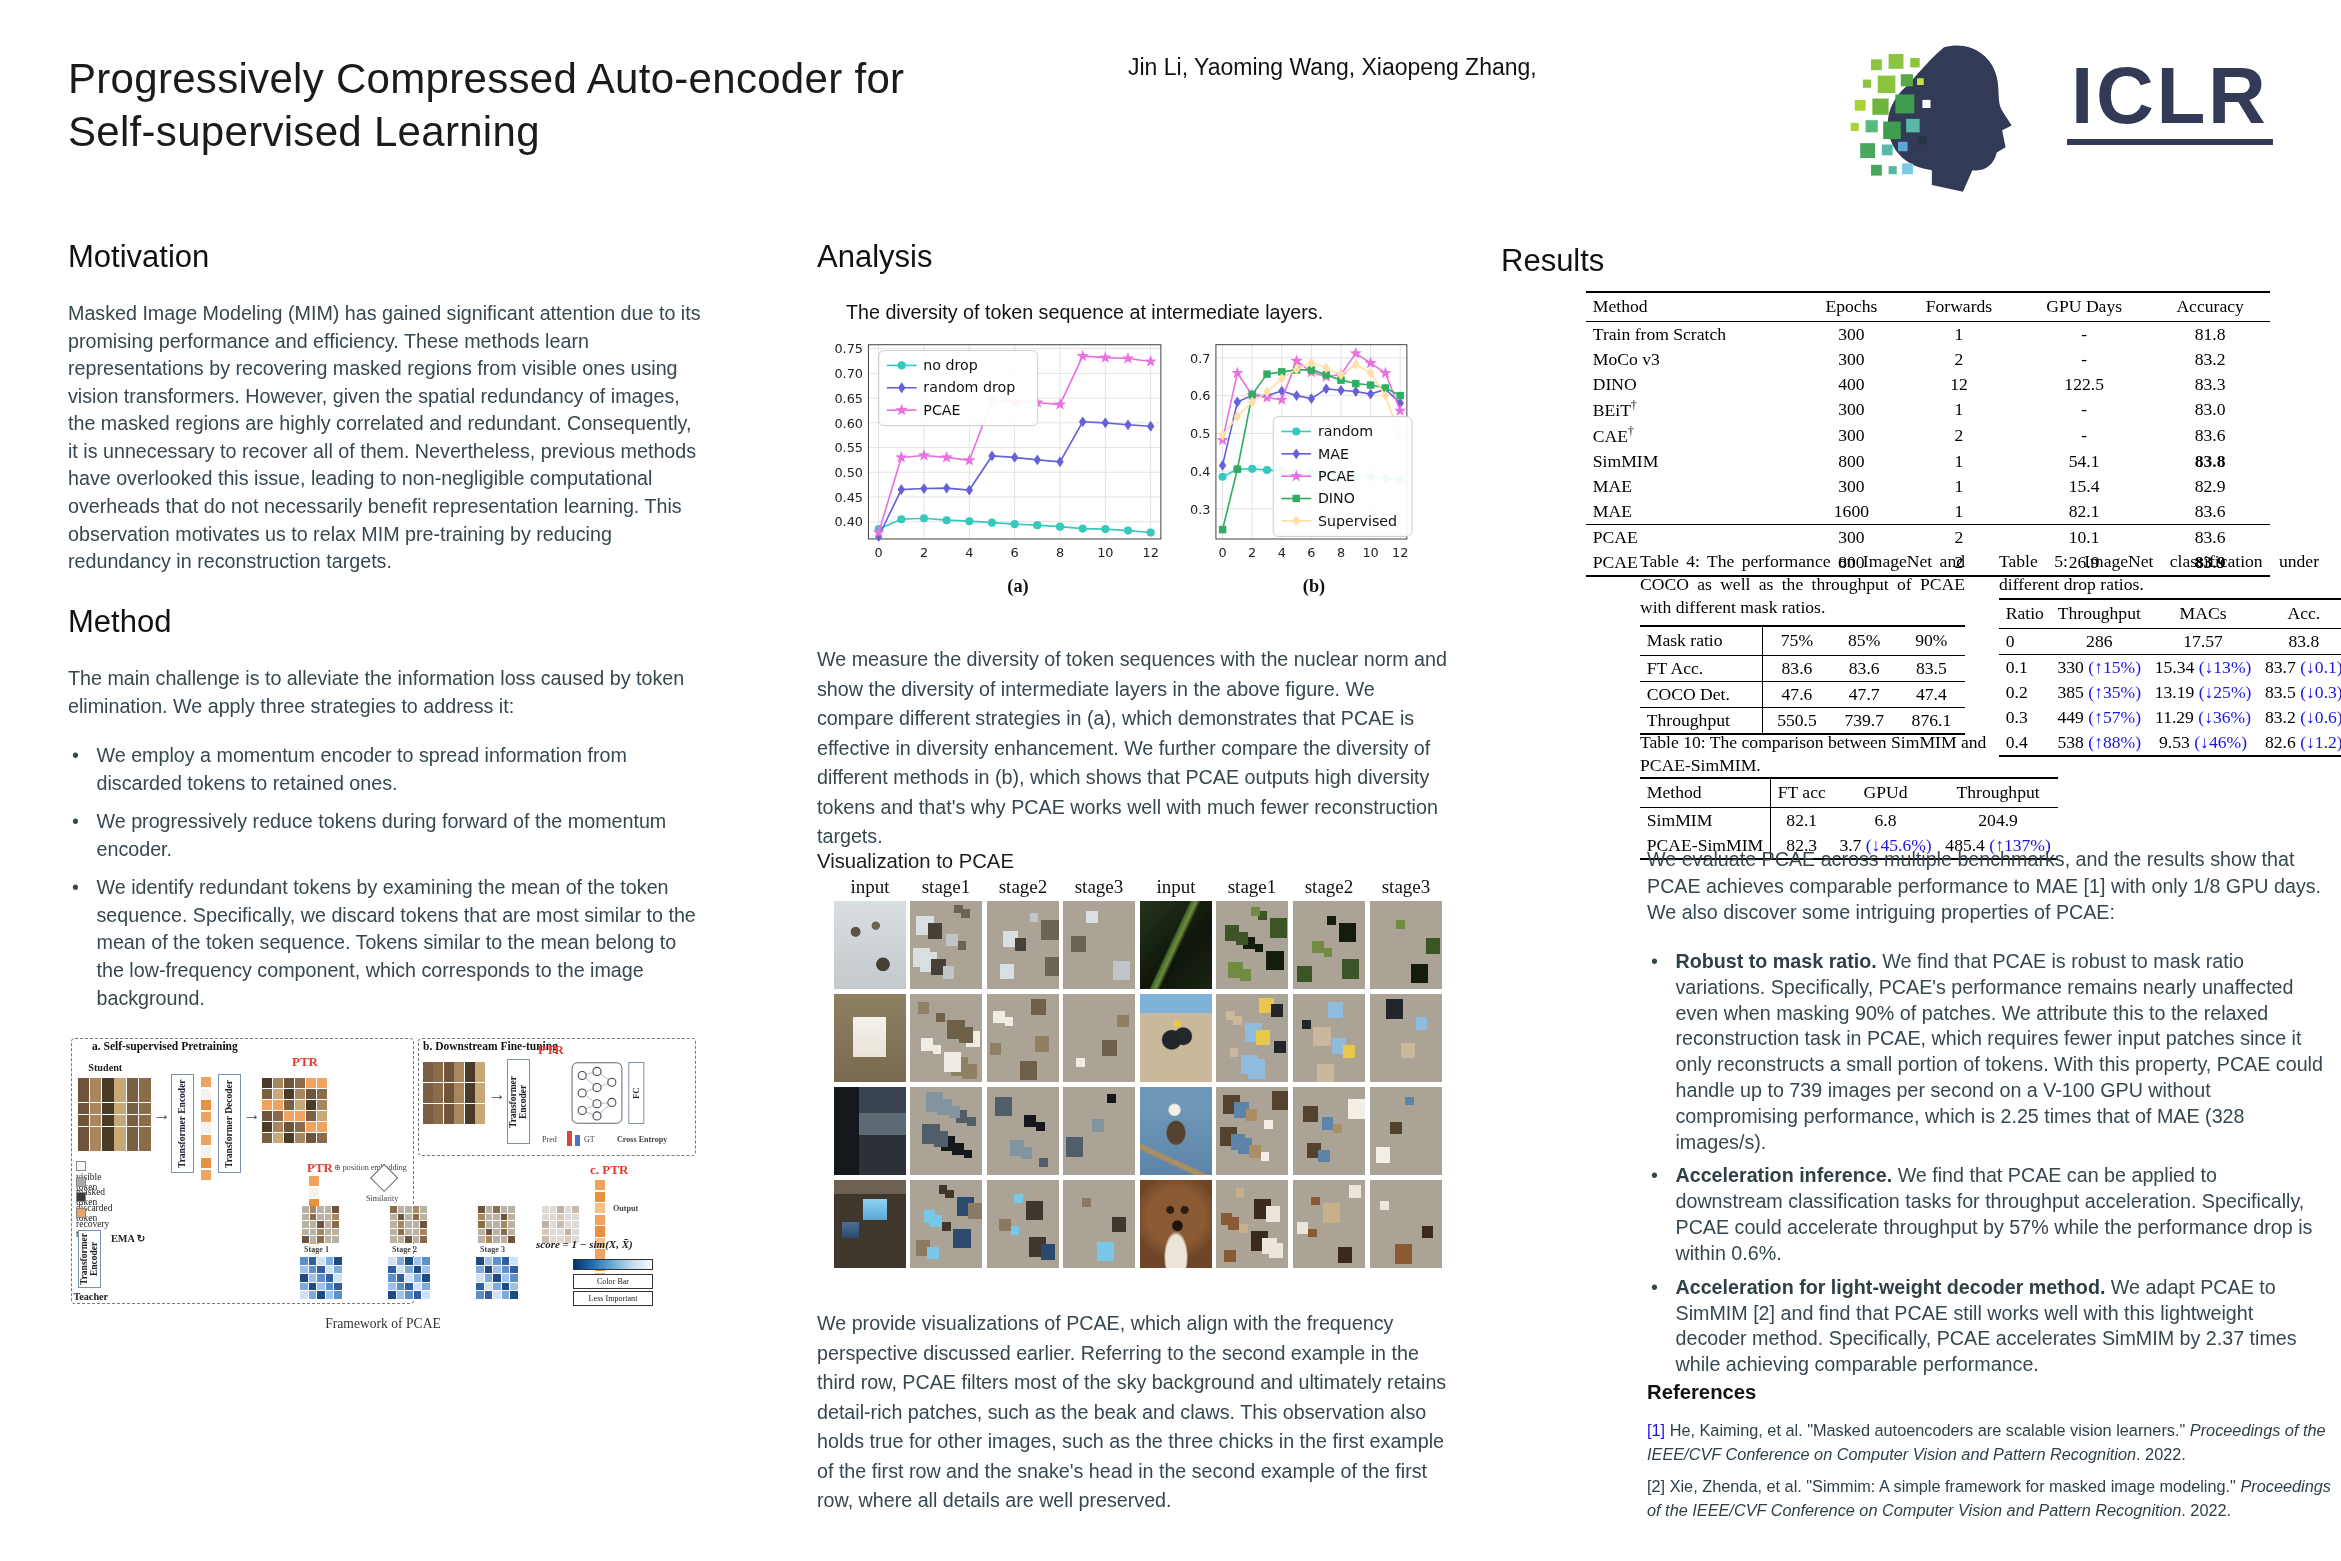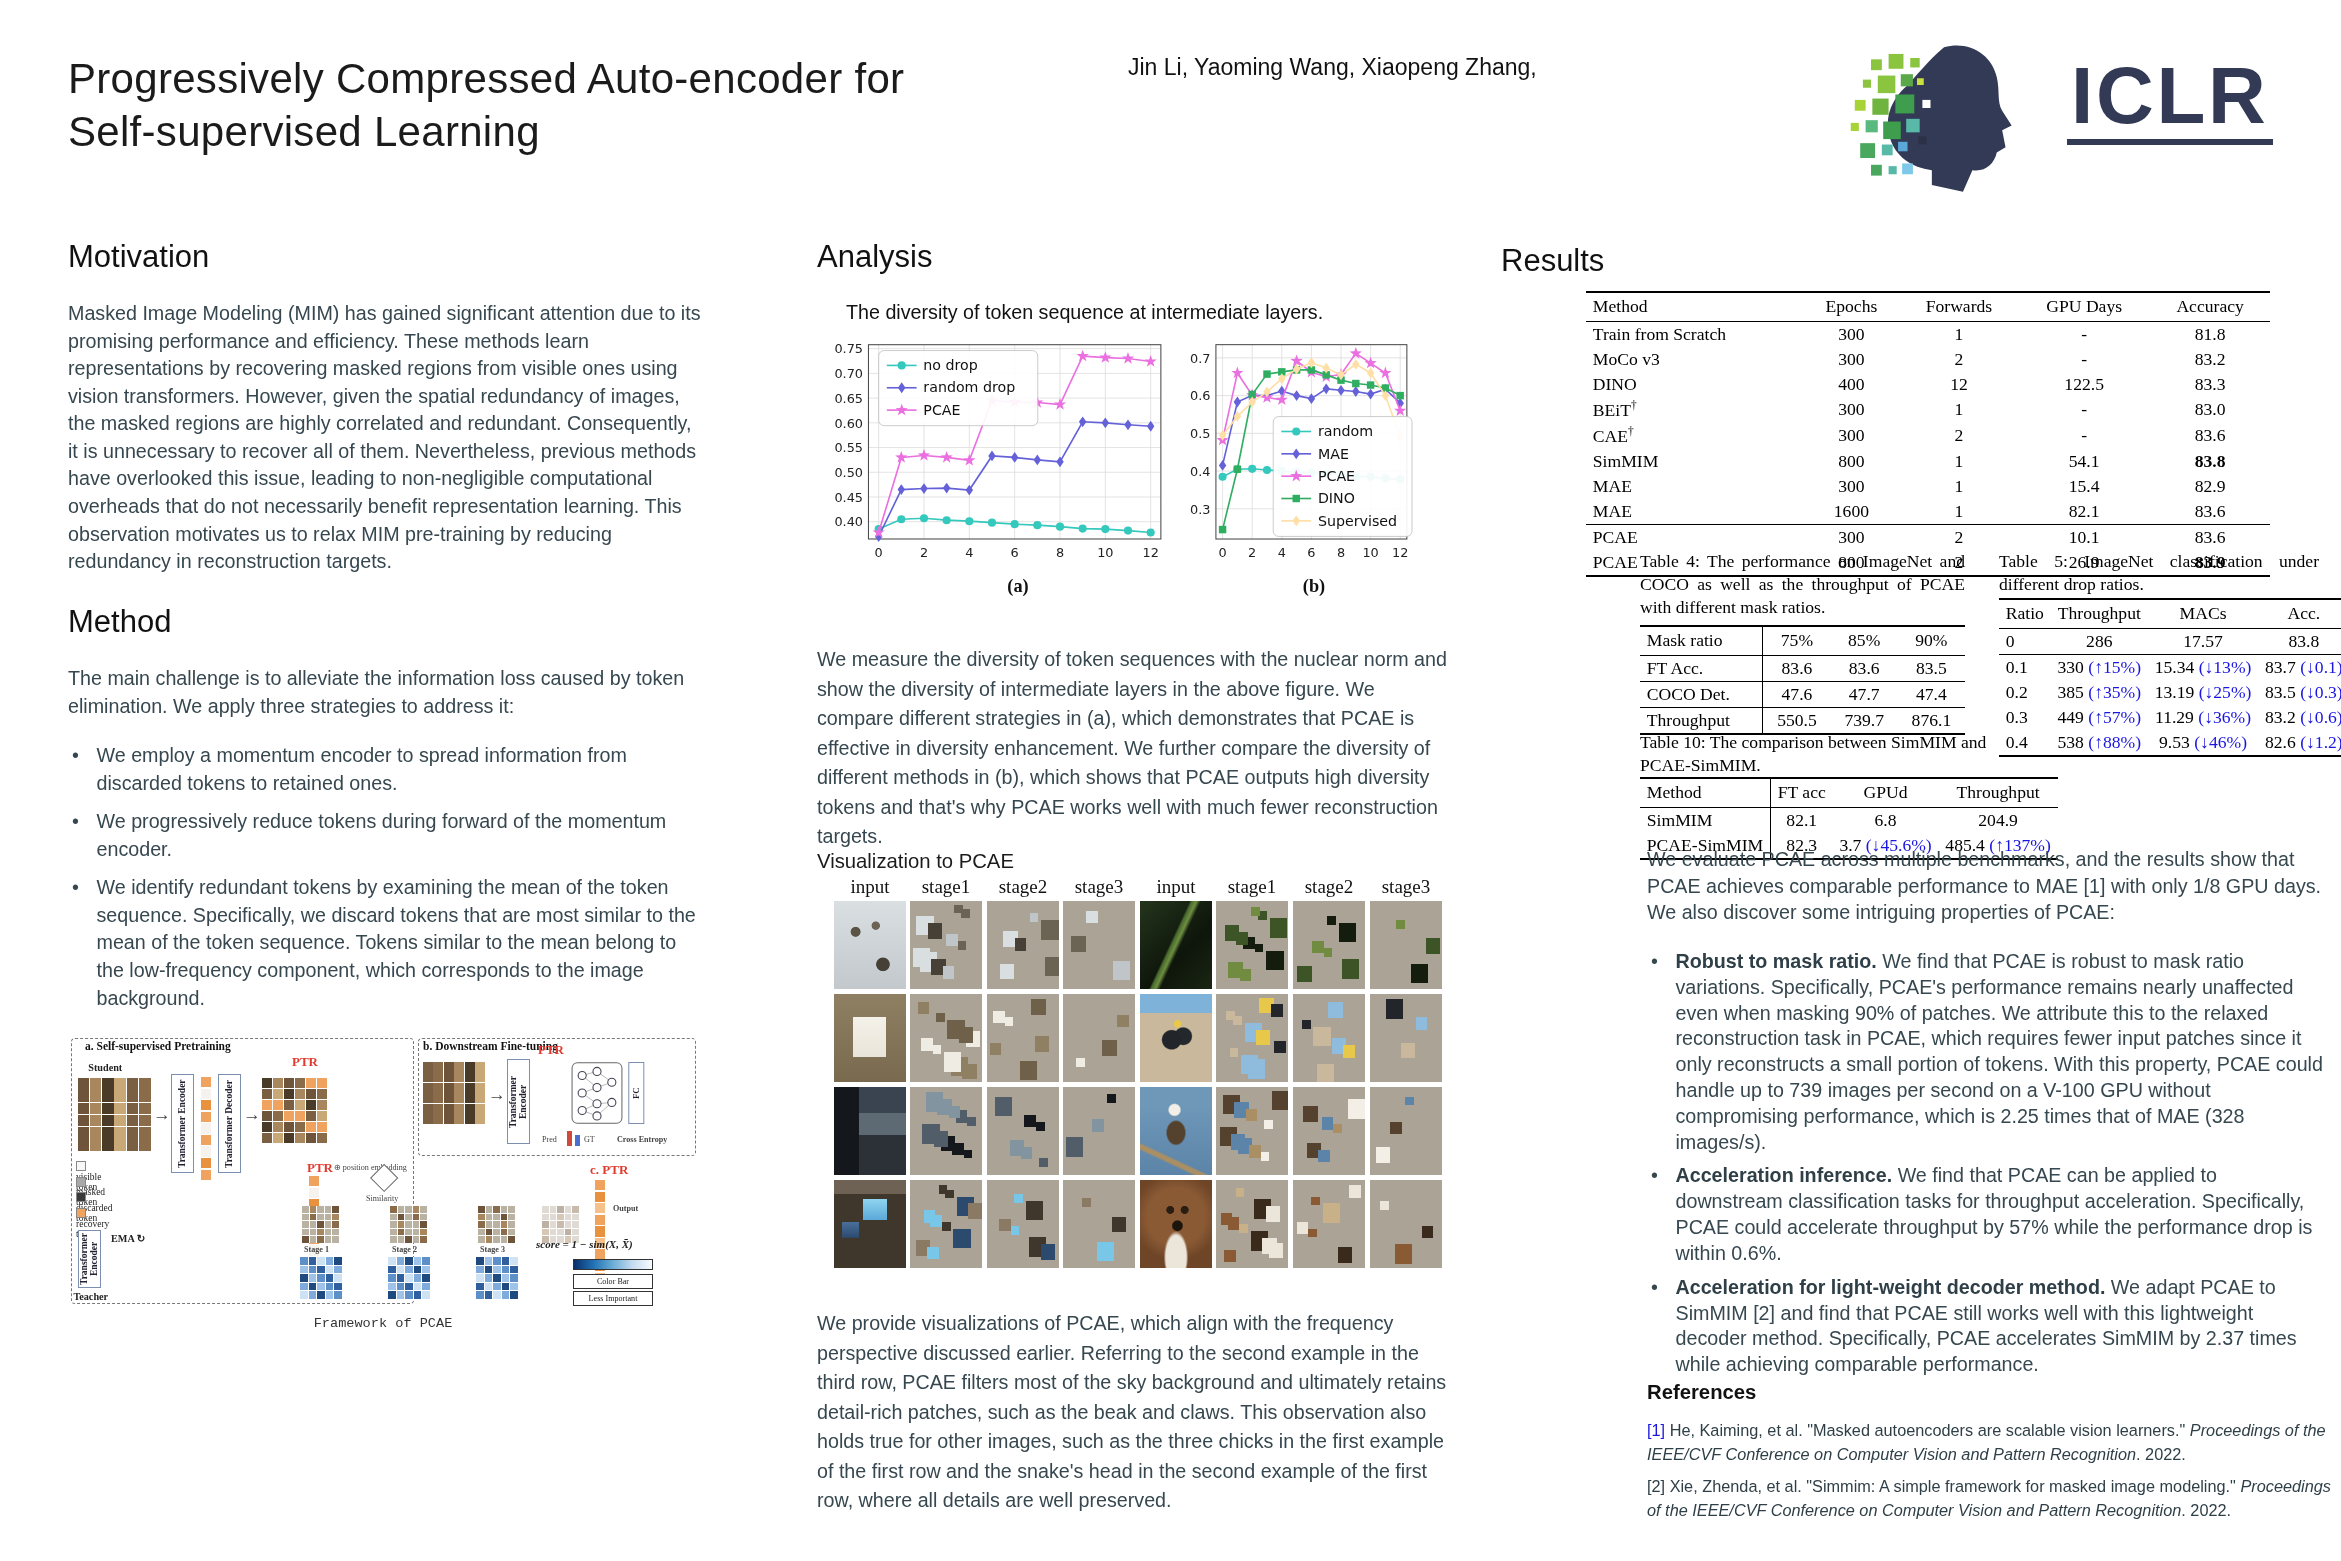--- a/index.html
+++ b/index.html
@@ -45,21 +45,21 @@
   .ptr{position:absolute;color:#e03b2f;font-weight:bold;font-size:13px}
   .gridbox{position:absolute;display:grid;gap:0.7px;background:#fff}
   .gridbox b{display:block}
   .tokcol{position:absolute;display:flex;flex-direction:column;gap:1.4px}
   .tokcol b{display:block;width:10.2px;height:10.2px}
   .chip{position:absolute;border:1.1px solid #333;background:#fff;font-size:8.1px;display:flex;align-items:center;justify-content:center;color:#222}
   .leg-item{position:absolute;font-size:9.5px;color:#222}
   .leg-item b{display:inline-block;width:10.2px;height:10.2px;vertical-align:-1.4px;margin-right:5.4px;border:0.7px solid #888}
   .arrow{position:absolute;font-size:17.6px;color:#444}
   .diamond{position:absolute;width:20.3px;height:20.3px;border:1.4px solid #666;transform:rotate(45deg);background:#fff}
-  .fwcap{position:absolute;width:100%;text-align:center;font-size:13.6px;color:#333;font-family:Liberation Mono, monospace}
+  .fwcap{position:absolute;width:100%;text-align:center;font-size:13.6px;color:#333;font-family:Liberation Serif, serif}
   
   .iclr-text{font-size:80px;font-weight:bold;color:#333a55;letter-spacing:2.7px;border-bottom:6.8px solid #333a55;line-height:1.05;padding:0 4.1px 1.4px 4.1px}
   .refs{font-size:16.3px;color:#2f3f47;line-height:1.5}
   .refs p{margin-bottom:6.8px}
 </style>
 </head>
 <body>
 
 <div class="abs title" style="left:68px;top:53px;width:1016px">
   <div>Progressively Compressed Auto-encoder for</div>
@@ -105,21 +105,21 @@
 <div class="abs h2" style="left:68px;top:604px">Method</div>
 <div class="abs body" style="left:68px;top:665px;width:634px">The main challenge is to alleviate the information loss caused by token elimination. We apply three strategies to address it:</div>
 <ul class="abs body b-list" style="left:68px;top:742px;width:637px" id="method-bullets">
     <li>We employ a momentum encoder to spread information from discarded tokens to retained ones.</li>
     <li>We progressively reduce tokens during forward of the momentum encoder.</li>
     <li>We identify redundant tokens by examining the mean of the token sequence. Specifically, we discard tokens that are most similar to the mean of the token sequence. Tokens similar to the mean belong to the low-frequency component, which corresponds to the image background.</li>
   </ul>
 
 <div class="fw" id="fwfig" style="left:68px;top:1035px;width:630px;height:271px">
   <div class="panel" style="left:2.7px;top:2.7px;width:343px;height:266px"></div>
-  <div class="plabel" style="left:17px;top:5.4px">a. Self-supervised Pretraining</div>
+  <div class="plabel" style="left:24px;top:5.4px">a. Self-supervised Pretraining</div>
   <div class="slabel" style="left:20.3px;top:27px;font-weight:bold">Student</div>
   <div class="gridbox" id="g-student" style="left: 9.5px; top: 43px; width: 73px; height: 73px; grid-template-columns: repeat(6, 1fr);">
       <b style="background: rgb(110, 84, 58);"></b>
       <b style="background: rgb(168, 134, 94);"></b>
       <b style="background: rgb(74, 58, 40);"></b>
       <b style="background: rgb(201, 168, 120);"></b>
       <b style="background: rgb(122, 95, 66);"></b>
       <b style="background: rgb(138, 107, 74);"></b>
       <b style="background: rgb(110, 84, 58);"></b>
       <b style="background: rgb(168, 134, 94);"></b>

